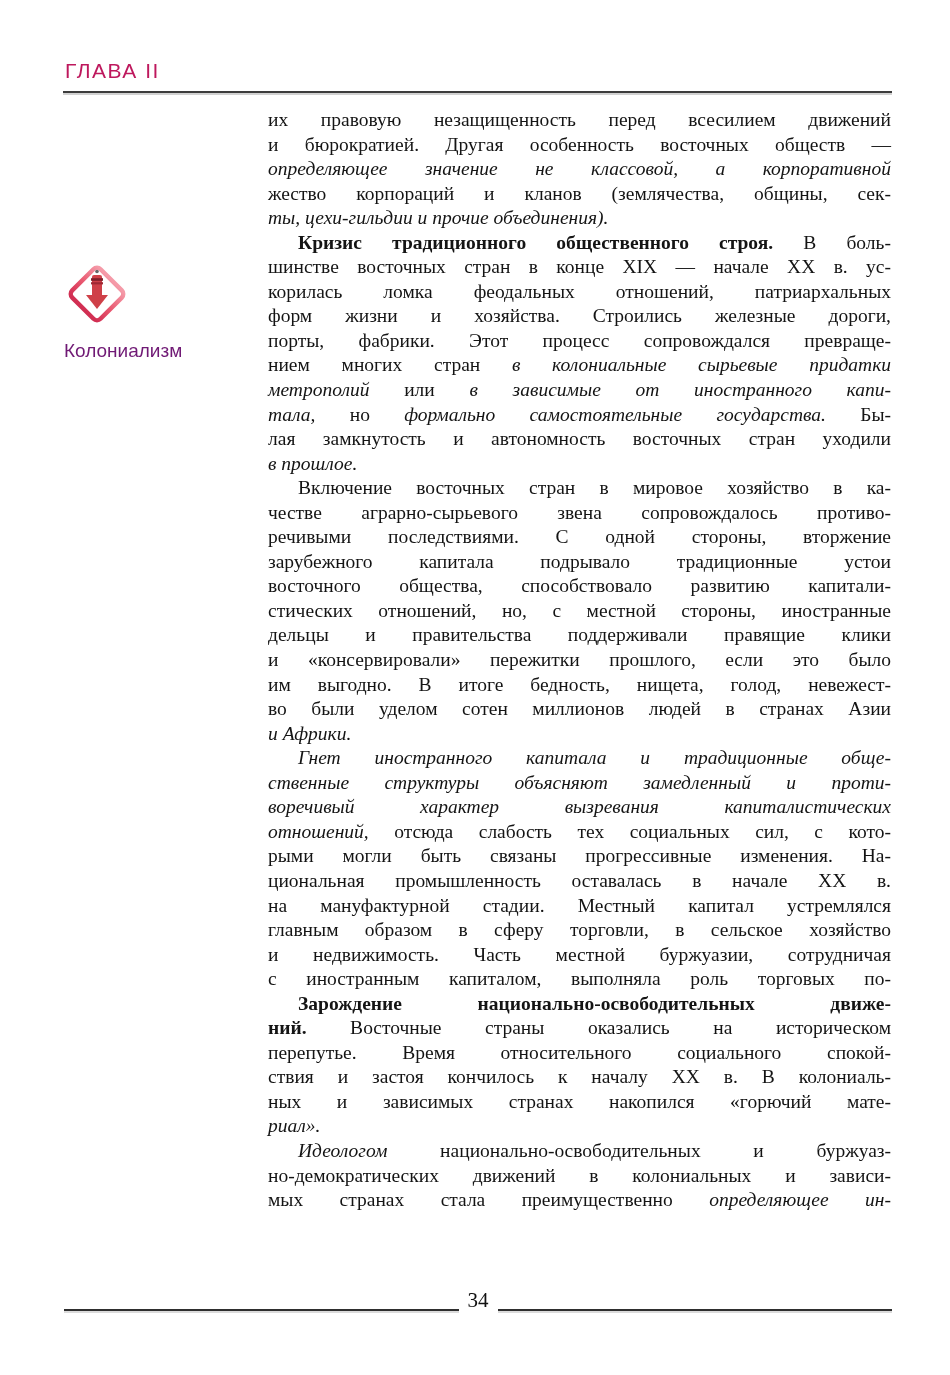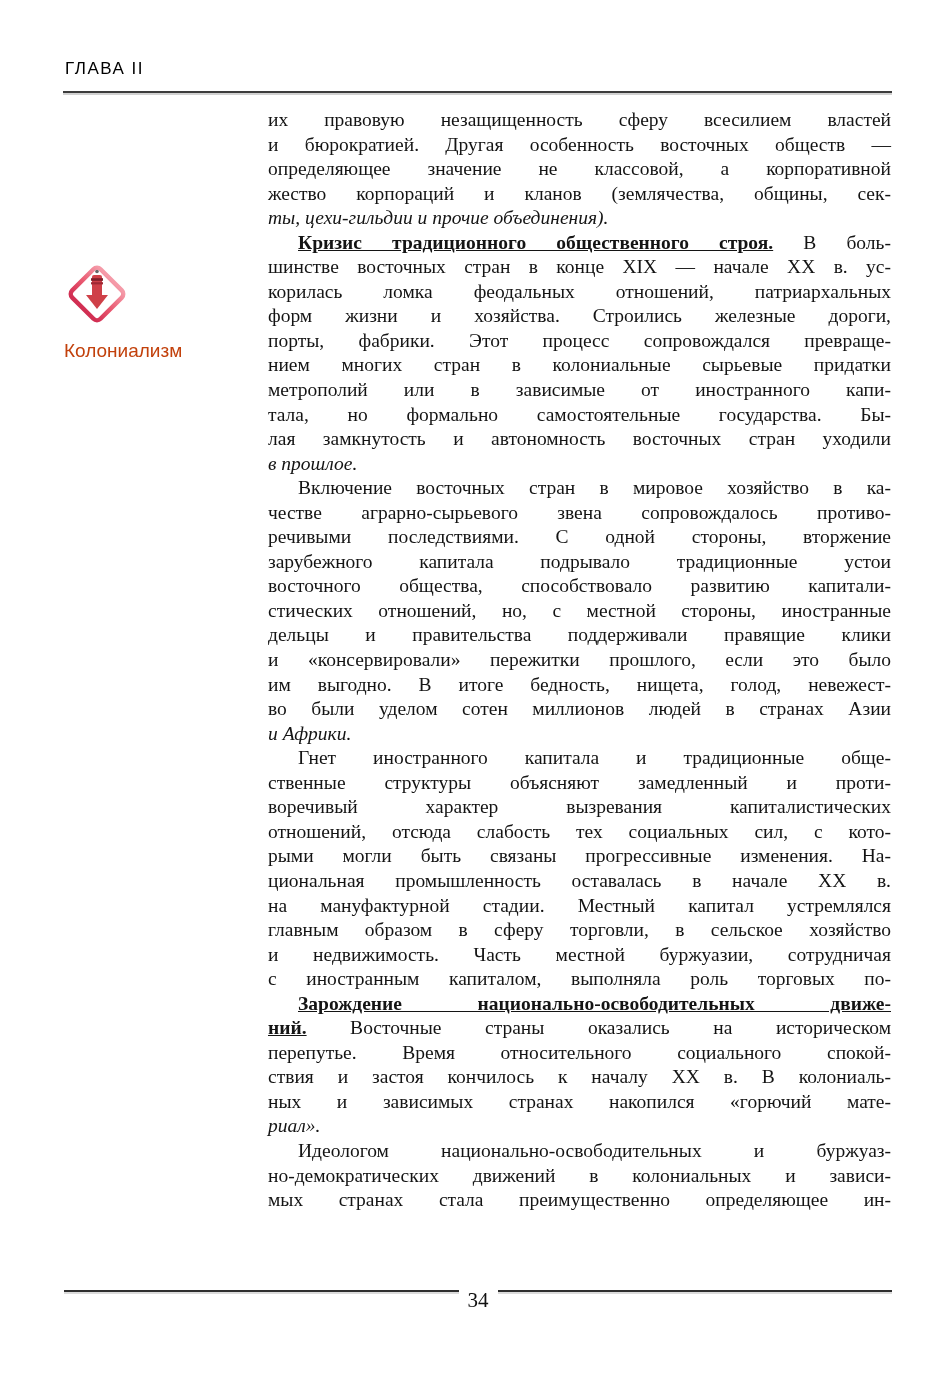--- a/index.html
+++ b/index.html
@@ -9,52 +9,52 @@
     font-family: "Liberation Serif", serif;
     color: #161616;
     position: relative;
     overflow: hidden;
   }
   .page { position: absolute; inset: 0; }
 
   .chapter-header {
     position: absolute; left: 65px; top: 59px;
     font-family: "Liberation Sans", sans-serif;
-    font-size: 17px; letter-spacing: 1.5px; color: #000000;
+    font-size: 21px; letter-spacing: 1.5px; color: #be185d;
   }
   .header-rule {
     position: absolute; left: 63px; right: 58px; top: 91px;
     height: 2px; background: #3c3c3c;
     box-shadow: 0 2px 0 rgba(0,0,0,0.18);
   }
 
   .margin-note { position: absolute; left: 64px; top: 262px; width: 190px; }
   .margin-icon { display: block; margin-left: 2px; }
   .margin-label {
     margin-top: 8px;
     font-family: "Liberation Sans", sans-serif;
-    font-size: 19px; color: #c2410c;
+    font-size: 19px; color: #701a75;
   }
 
   .text-col { position: absolute; left: 268px; top: 108px; width: 623px; }
   .line {
     font-size: 19.5px;
     line-height: 24.55px;
     text-align: justify;
     text-align-last: justify;
     color: #141414;
   }
   .line.end { text-align-last: left; font-style: italic; }
   .line.indent { text-indent: 30px; }
-  .seg.b { font-weight: bold; text-decoration: underline; }
-  .seg.i { }
+  .seg.b { font-weight: bold; }
+  .seg.i { font-style: italic; }
 
   .footer {
     position: absolute; left: 64px; right: 58px; top: 1290px;
-    display: flex; align-items: flex-start;
+    display: flex; align-items: flex-end;
   }
   .footer .foot-rule {
     flex: 1; height: 2px; background: #2e2e2e;
     box-shadow: 0 2px 0 rgba(0,0,0,0.14);
   }
   .page-number { padding: 0 9px; font-size: 21px; color: #111; line-height: 1; }
 </style>
 </head>
 <body>
 
@@ -79,21 +79,21 @@
         <rect x="26" y="13" width="10" height="22" rx="2" fill="#cf4048"></rect>
         <rect x="25" y="16.2" width="12" height="2.6" fill="#7e1f2a"></rect>
         <rect x="25" y="20.2" width="12" height="2.2" fill="#9e2833"></rect>
         <polygon points="20,33 42,33 31,47" fill="#cf4048"></polygon>
       </svg>
     </span>
     <div class="margin-label">Колониализм</div>
   </div>
 
   <div class="text-col">
-      <div class="line"><span class="seg r">их правовую незащищенность сферу всесилием властей</span></div>
+      <div class="line"><span class="seg r">их правовую незащищенность перед всесилием движений</span></div>
       <div class="line"><span class="seg r">и бюрократией. Другая особенность восточных обществ —</span></div>
       <div class="line"><span class="seg i">определяющее значение не классовой, а корпоративной</span></div>
       <div class="line"><span class="seg r">жество корпораций и кланов (землячества, общины, сек-</span></div>
       <div class="line end"><span class="seg r">ты, цехи-гильдии и прочие объединения).</span></div>
       <div class="line indent"><span class="seg b">Кризис традиционного общественного строя.</span><span class="seg r"> В боль-</span></div>
       <div class="line"><span class="seg r">шинстве восточных стран в конце XIX — начале XX в. ус-</span></div>
       <div class="line"><span class="seg r">корилась ломка феодальных отношений, патриархальных</span></div>
       <div class="line"><span class="seg r">форм жизни и хозяйства. Строились железные дороги,</span></div>
       <div class="line"><span class="seg r">порты, фабрики. Этот процесс сопровождался превраще-</span></div>
       <div class="line"><span class="seg r">нием многих стран </span><span class="seg i">в колониальные сырьевые придатки</span></div>

